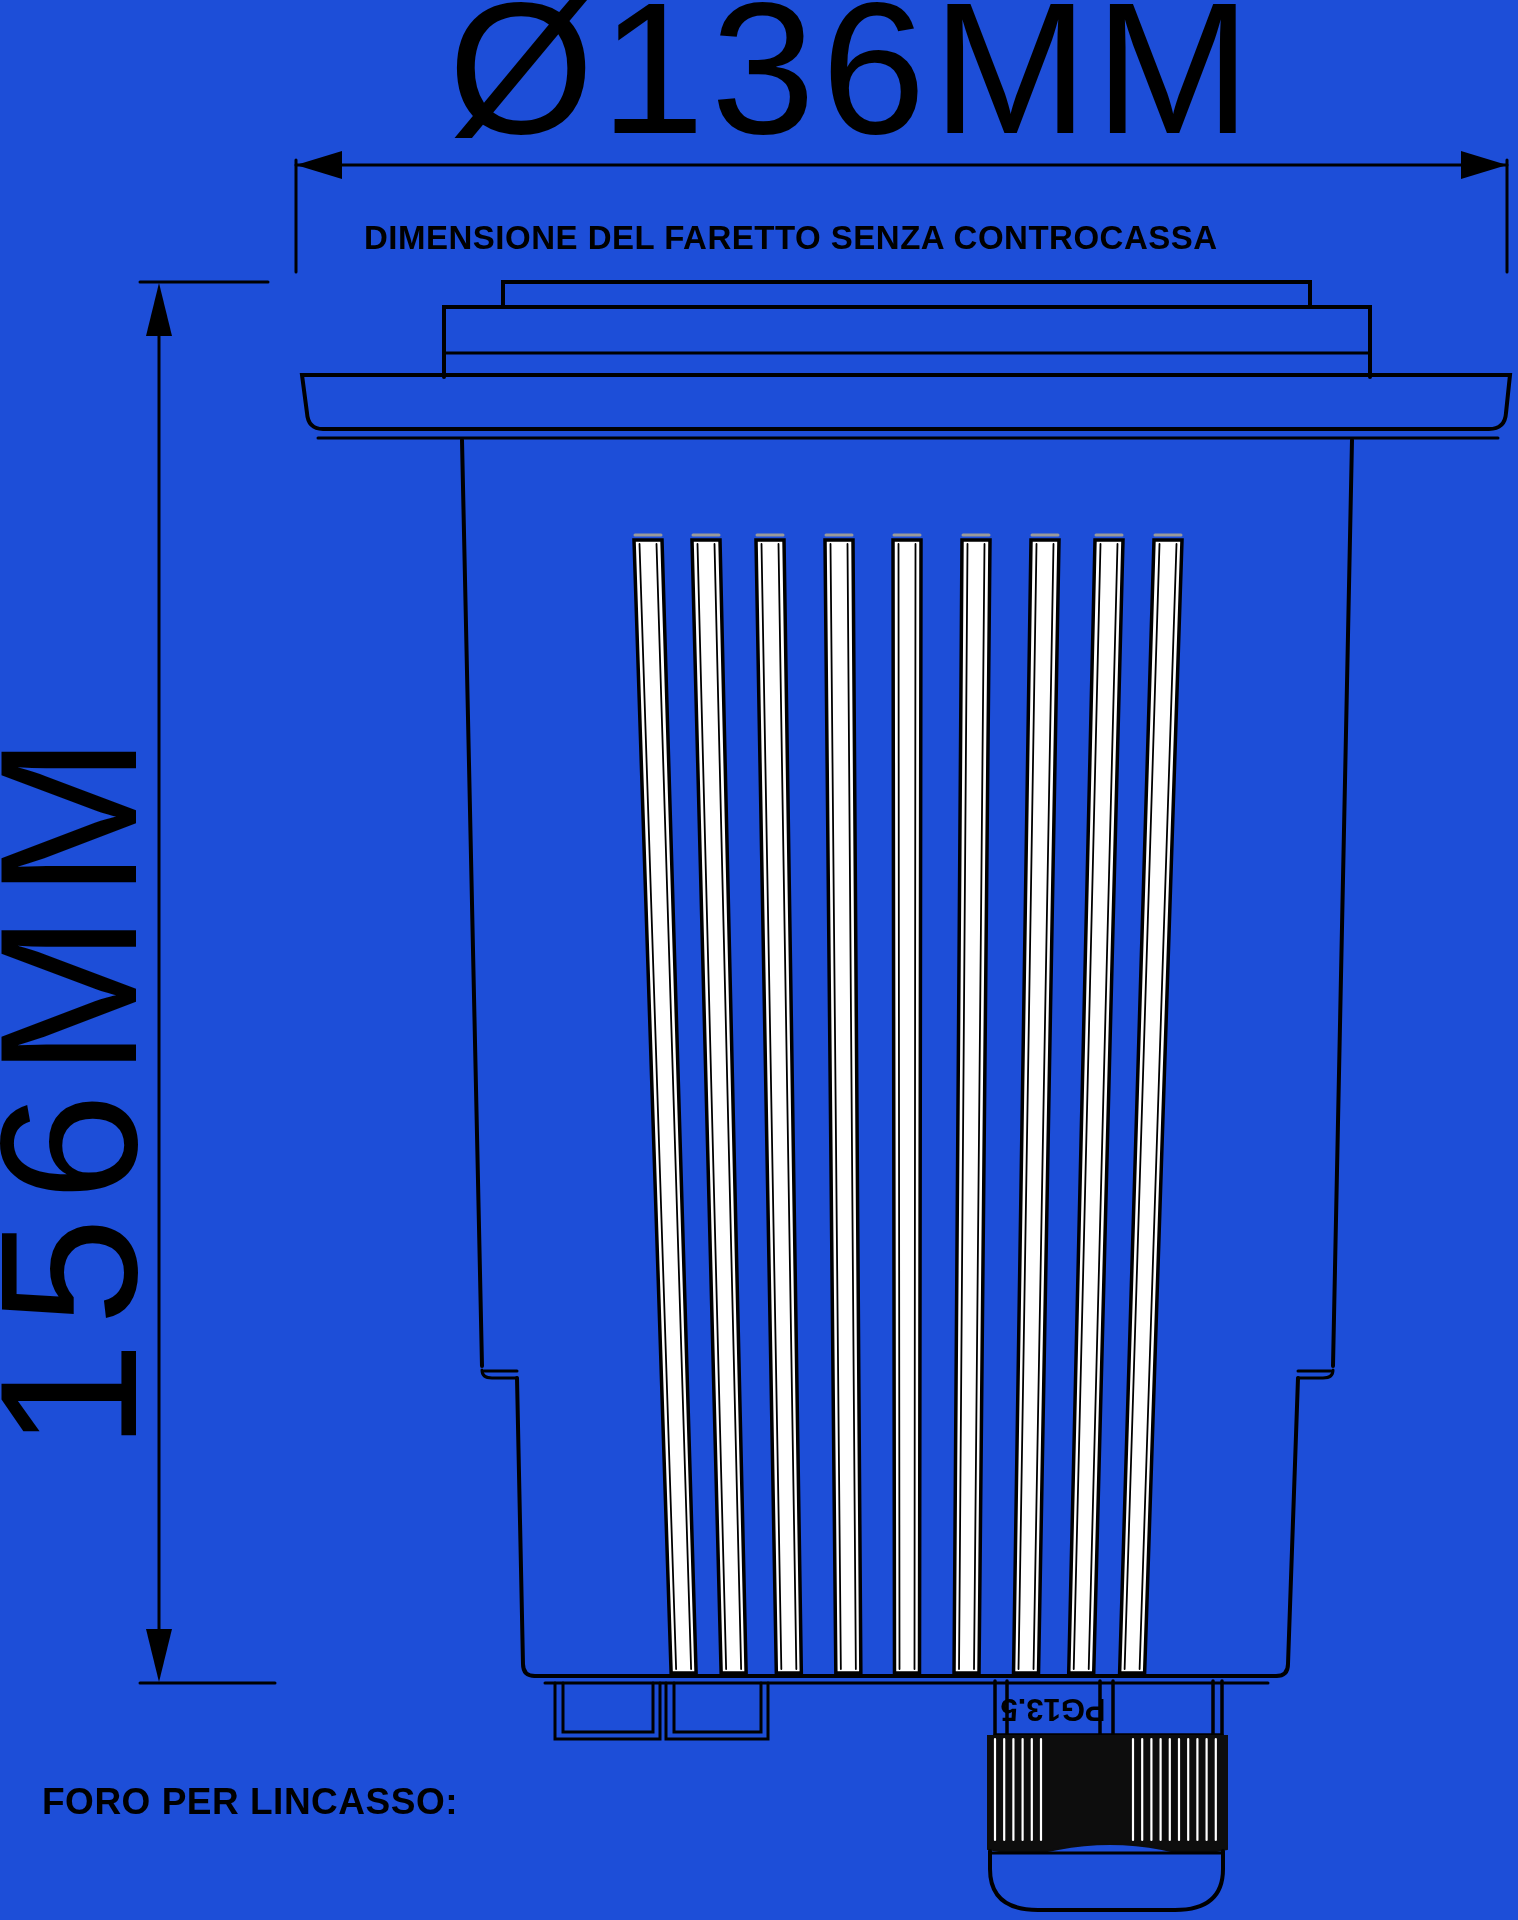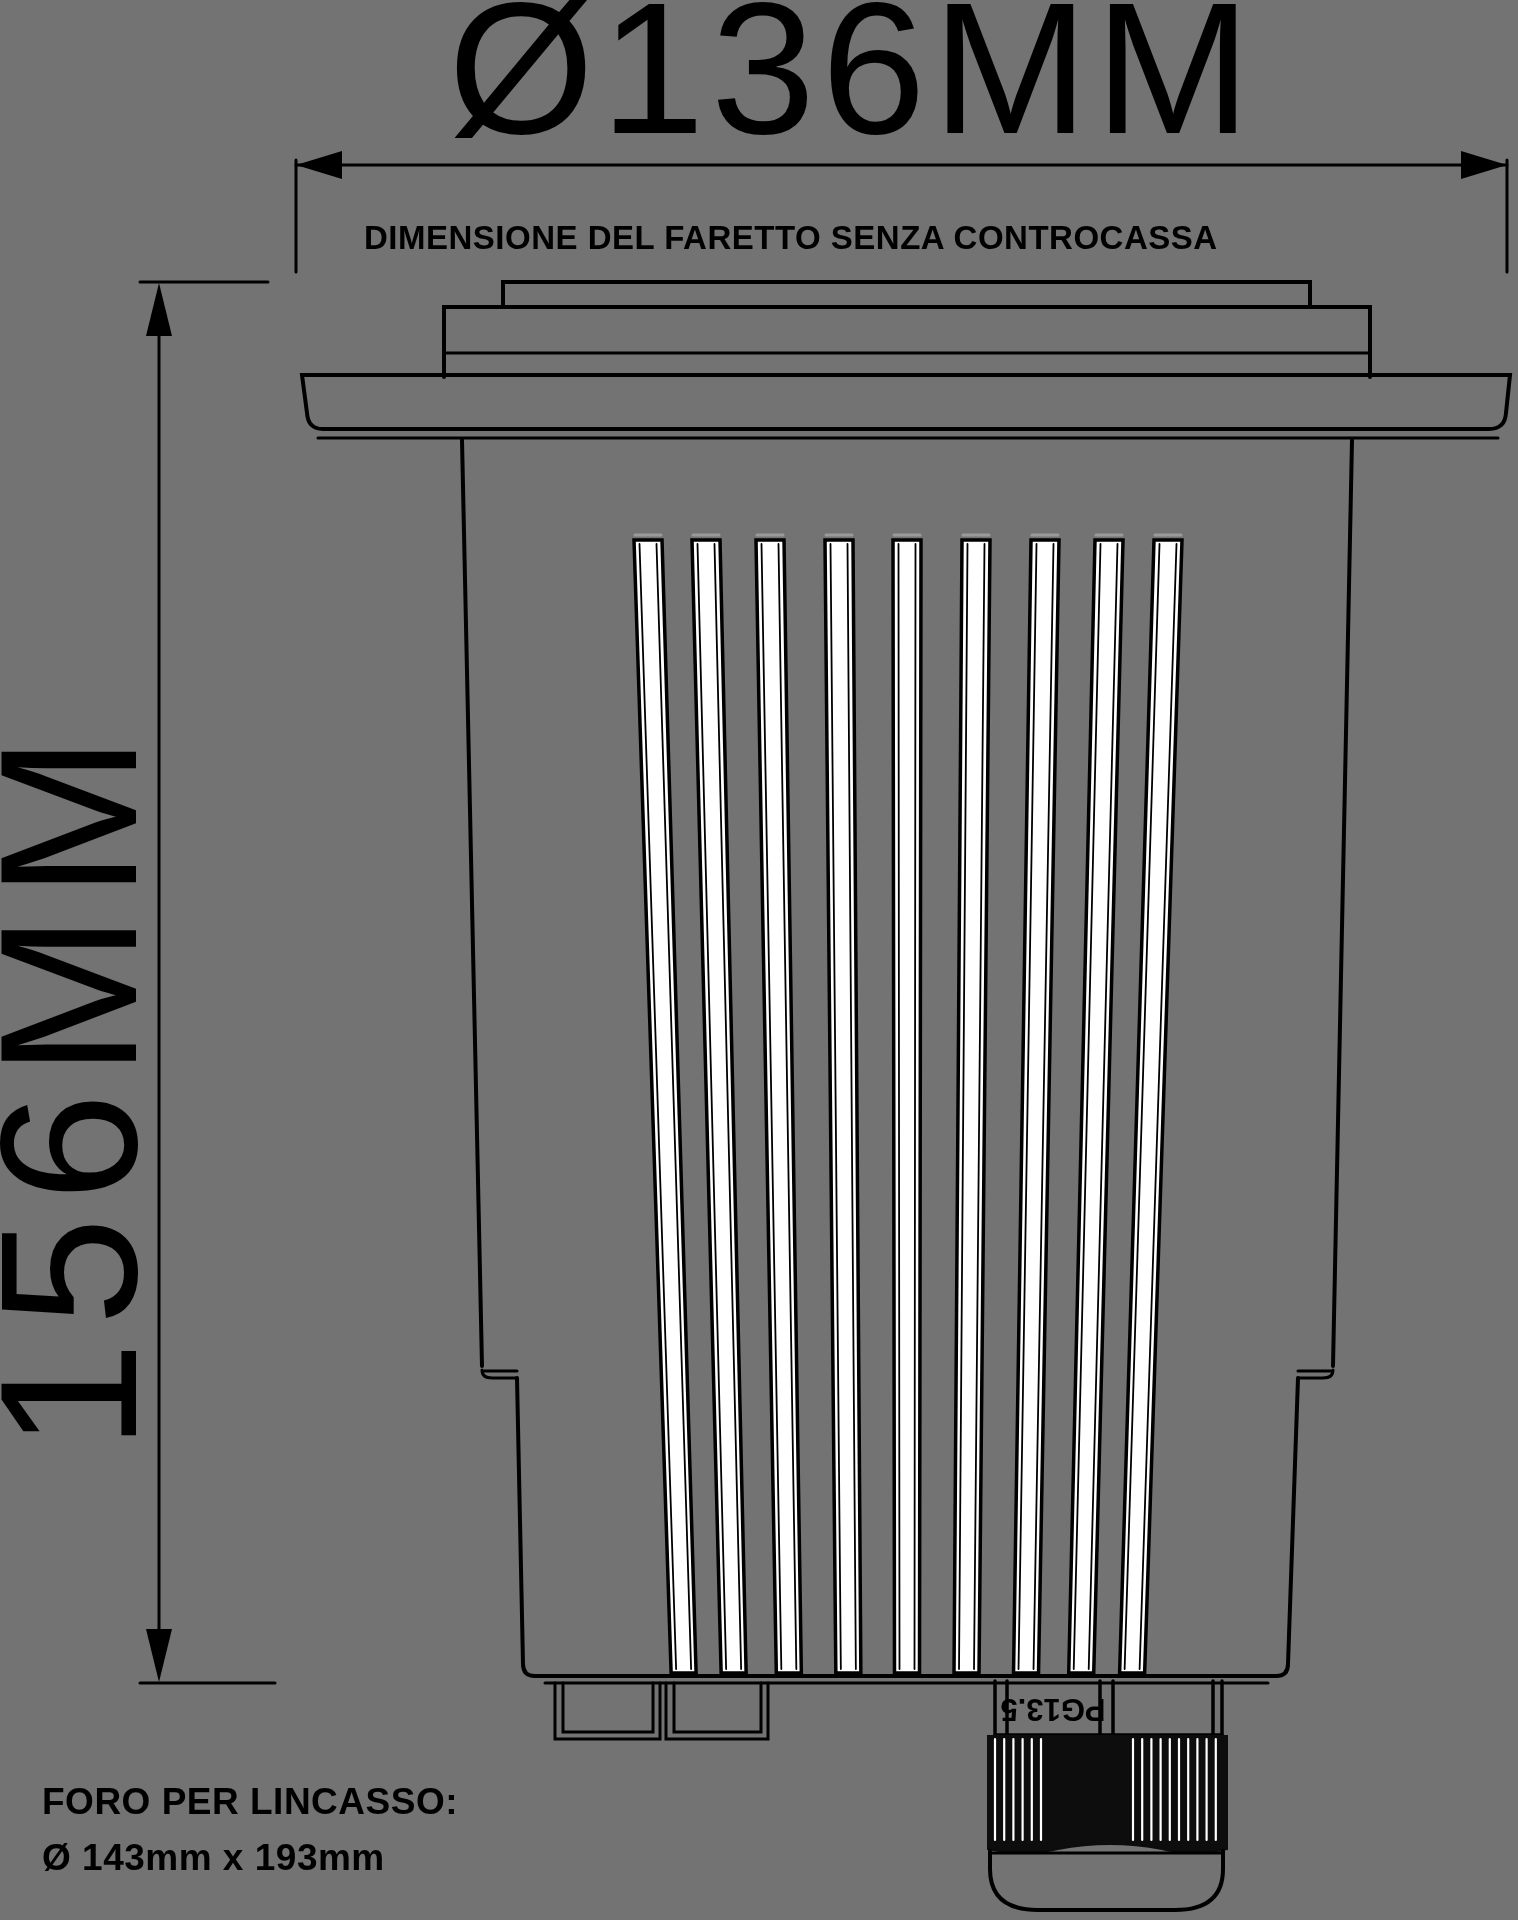--- a/index.html
+++ b/index.html
@@ -1,17 +1,17 @@
 <!DOCTYPE html>
 <html><head>
 <meta charset="utf-8">
 <style>
   html,body{margin:0;padding:0;background:#ffffff;}
   .stage{
-    position:relative;width:1518px;height:1920px;background:#737373;
+    position:relative;width:1518px;height:1920px;background:#1d4ed8;
     font-family:"Liberation Sans","DejaVu Sans",sans-serif;
     color:#000;overflow:hidden;
   }
   .stage svg{position:absolute;left:0;top:0;width:1518px;height:1920px;}
   .txt{position:absolute;white-space:nowrap;line-height:1;color:#000;}
   .title{
     left:448px;top:-26px;font-size:188px;font-weight:400;letter-spacing:6px;
   }
   .subtitle{
     left:364px;top:221px;font-size:33px;font-weight:700;letter-spacing:0.5px;
@@ -161,15 +161,14 @@
       <path d="M990,1851 L990,1869 Q990,1910 1038,1910 L1175,1910 Q1223,1910 1223,1869 L1223,1851"></path>
       <line x1="990" y1="1853" x2="1223" y2="1853" stroke-width="3"></line>
     </g>
   </svg>
 
   <div class="txt title">Ø136MM</div>
   <div class="txt subtitle">DIMENSIONE DEL FARETTO SENZA CONTROCASSA</div>
   <div class="txt side-dim">156MM</div>
   <div class="txt gland-label">PG13.5</div>
   <div class="txt note1">FORO PER LINCASSO:</div>
-  <div class="txt note2">Ø 143mm x 193mm</div>
 
 </div>
 
 </body></html>

